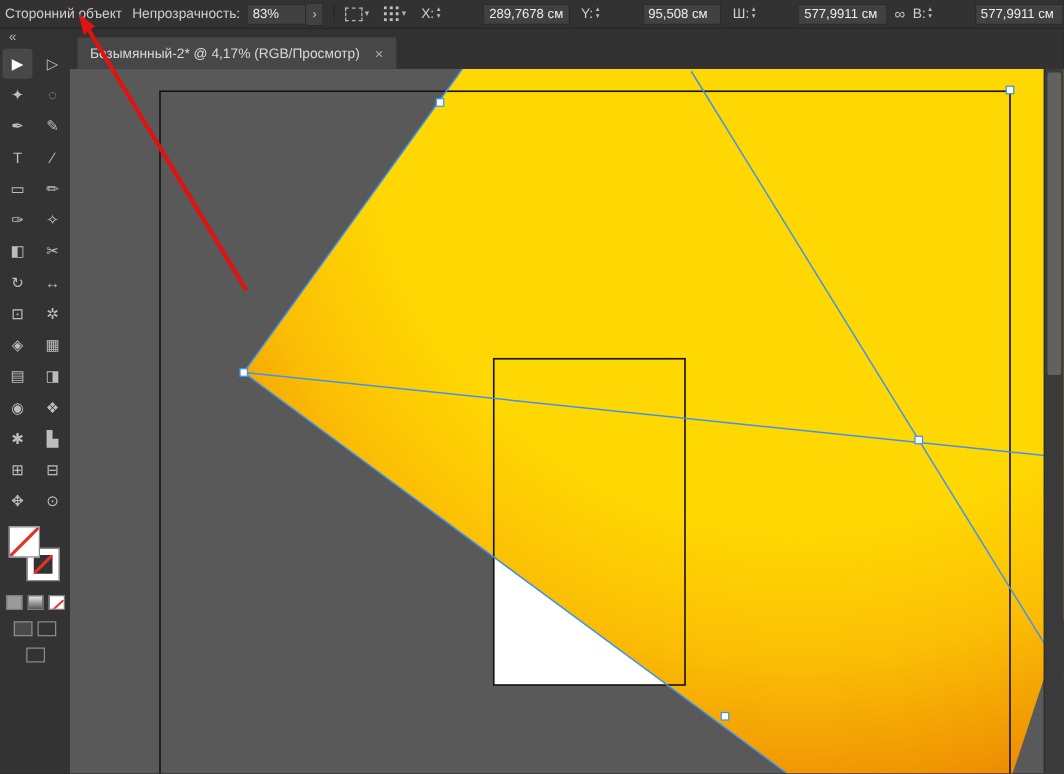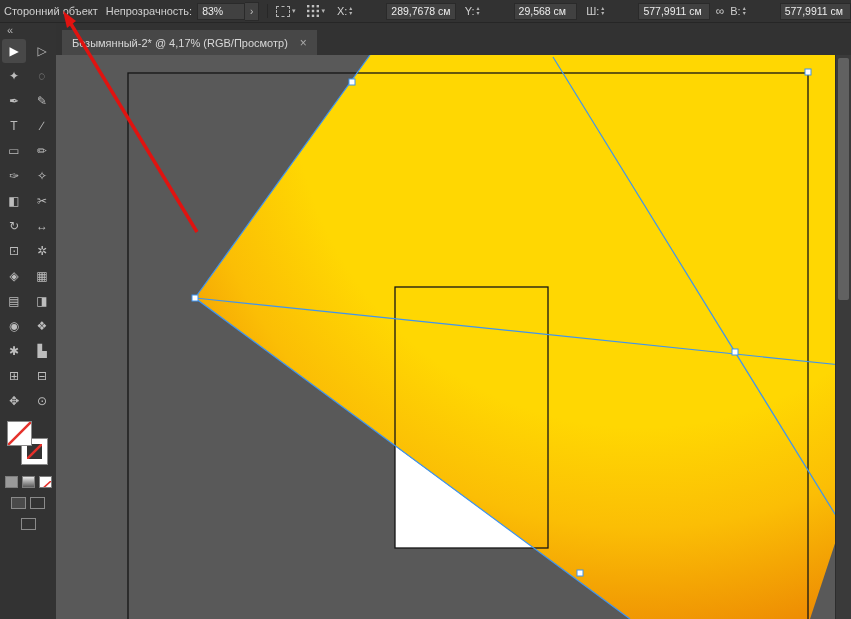--- a/index.html
+++ b/index.html
@@ -89,21 +89,21 @@
     <span class="stepper">
         <span>▴</span>
         <span>▾</span>
       </span>
     <span class="field" style="width:62px">289,7678 см</span>
     <span class="cb-text" style="margin-left:9px">Y:</span>
     <span class="stepper">
         <span>▴</span>
         <span>▾</span>
       </span>
-    <span class="field" style="width:56px">29,568 см</span>
+    <span class="field" style="width:56px">95,508 см</span>
     <span class="cb-text" style="margin-left:9px">Ш:</span>
     <span class="stepper">
         <span>▴</span>
         <span>▾</span>
       </span>
     <span class="field" style="width:64px">577,9911 см</span>
     <span class="link-icon">∞</span>
     <span class="cb-text">В:</span>
     <span class="stepper">
         <span>▴</span>

